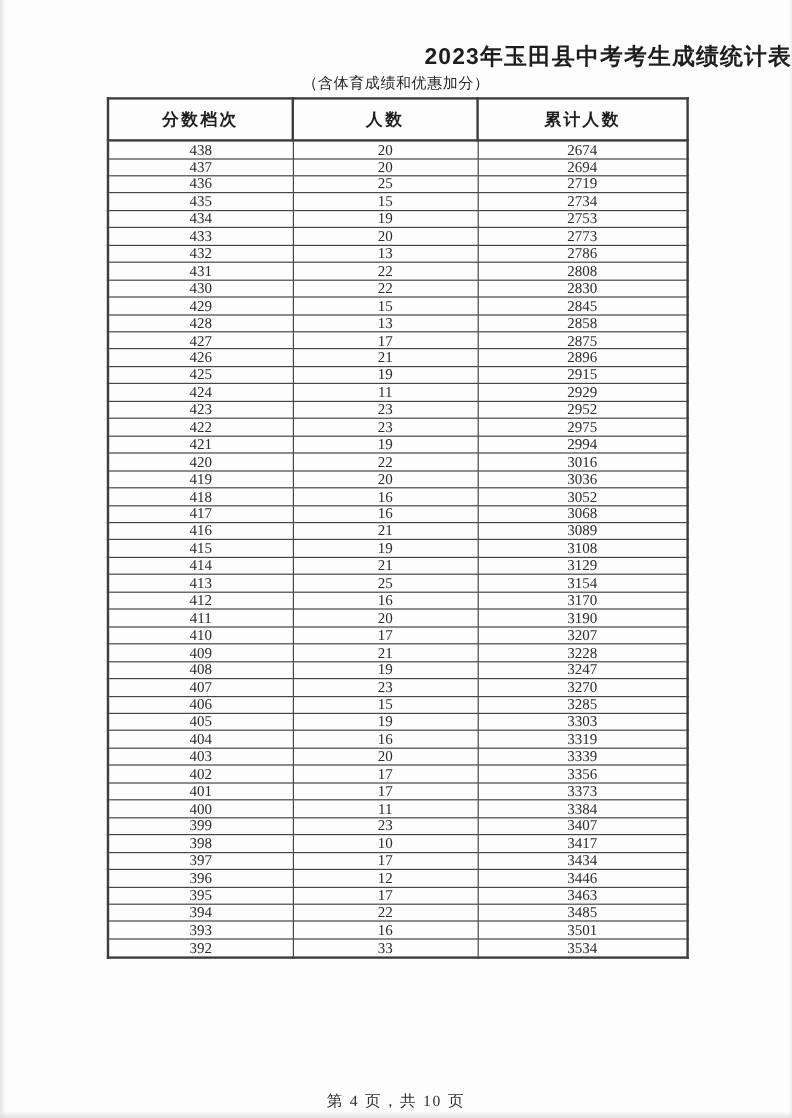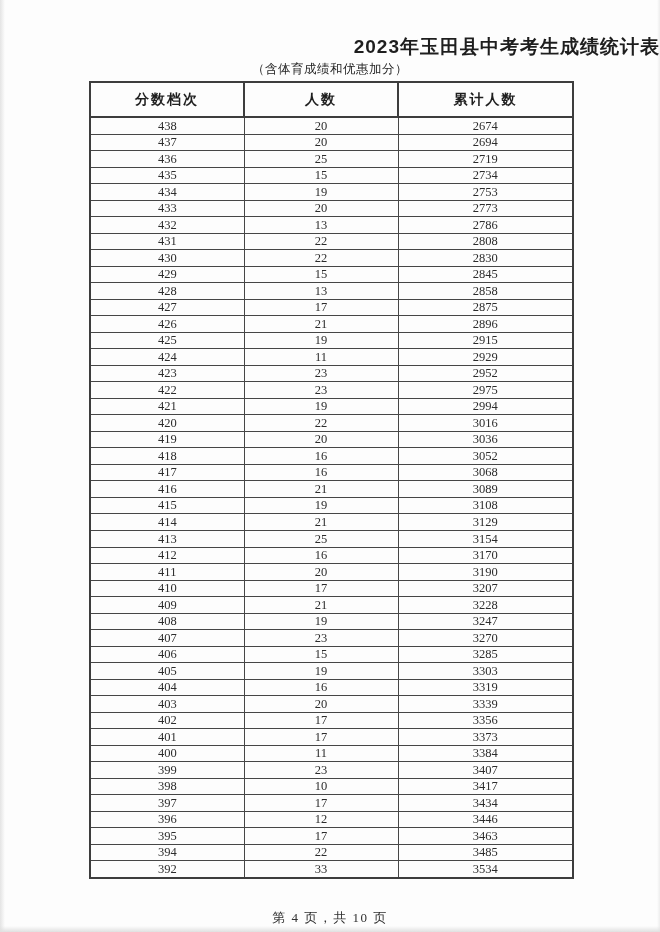--- a/index.html
+++ b/index.html
@@ -38,21 +38,21 @@
   }
   .doc-subtitle{
     position:absolute;top:61px;left:0;width:100%;
     text-align:center;
     font-family:"Liberation Sans","DejaVu Sans",sans-serif;
     font-size:12.5px;color:#252525;
     letter-spacing:0.5px;
   }
   table.score-table{
     position:absolute;left:89px;top:81px;
-    width:483px;height:798px;
+    width:483px;height:718px;
     border-collapse:collapse;
     table-layout:fixed;
     border:2.5px solid var(--line);
   }
   .score-table col.c1{width:154px;}
   .score-table col.c2{width:154px;}
   .score-table col.c3{width:175px;}
   .score-table th{
     height:33px;
     border:2px solid var(--line);
@@ -320,20 +320,25 @@
           <td>395</td>
           <td>17</td>
           <td>3463</td>
         </tr>
         <tr>
           <td>394</td>
           <td>22</td>
           <td>3485</td>
         </tr>
         <tr>
+          <td>393</td>
+          <td>16</td>
+          <td>3501</td>
+        </tr>
+        <tr>
           <td>392</td>
           <td>33</td>
           <td>3534</td>
         </tr>
       </tbody>
   </table>
 
   <div class="page-footer">第 4 页，共 10 页</div>
 </div>
 

